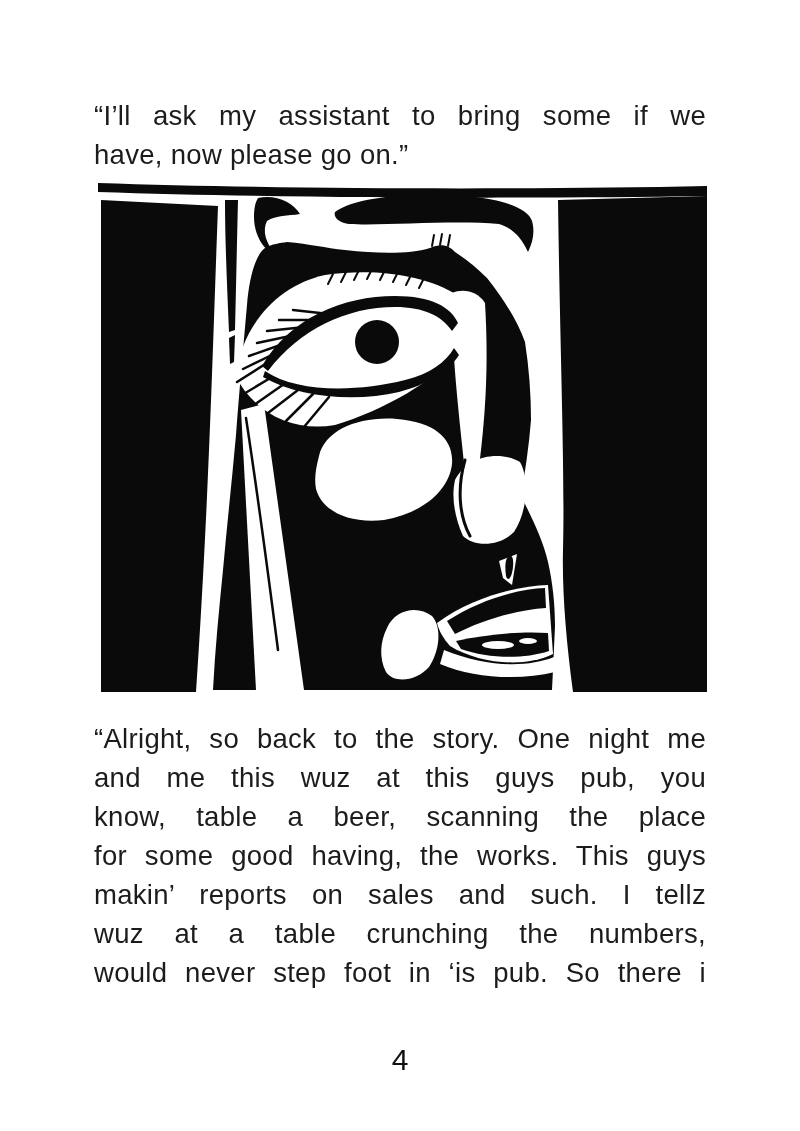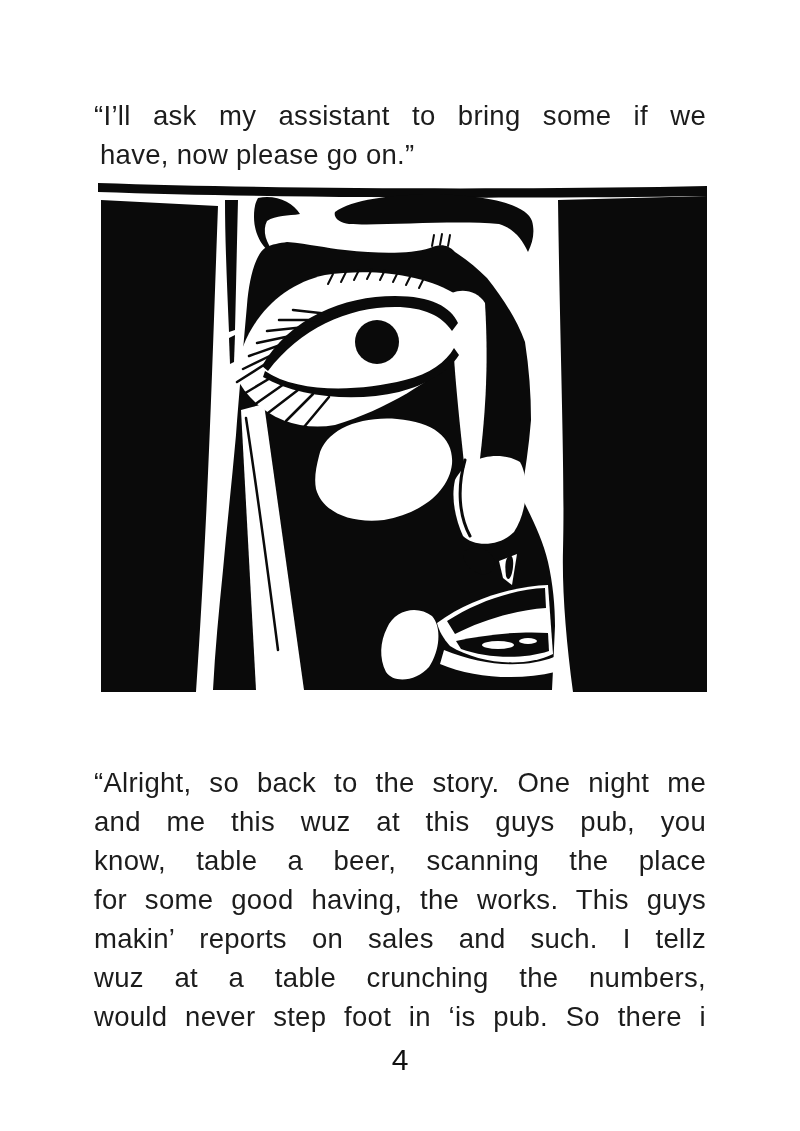--- a/index.html
+++ b/index.html
@@ -20,24 +20,23 @@
     letter-spacing:.3px;
     color:#1c1c1c;
   }
   .para .line{
     text-align:justify;
     text-align-last:justify;
     white-space:normal;
   }
   .para .line.last-left{
     text-align-last:left;
-    margin-left:6px;
   }
   .para-top{top:96px;}
-  .para-bottom{top:719px;margin-top:44px;}
+  .para-bottom{top:719px;}
   .artwork{
     position:absolute;
     left:95px;top:180px;
     width:615px;height:516px;
   }
   .page-number{
     position:absolute;
     left:0;top:1040px;width:800px;
     text-align:center;
     font-size:30px;

